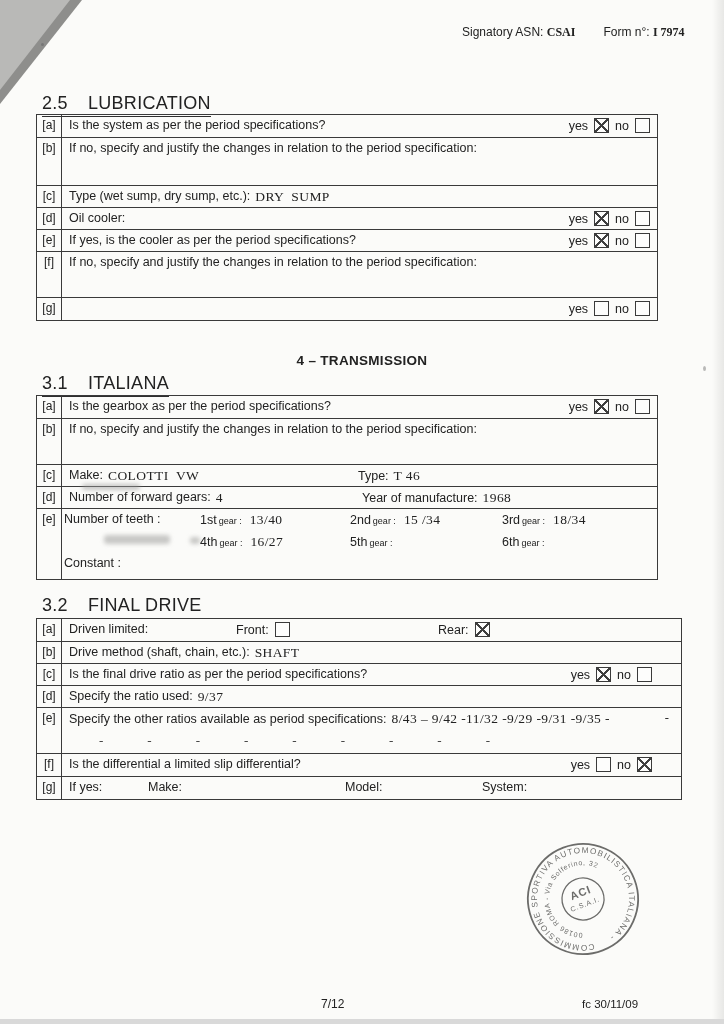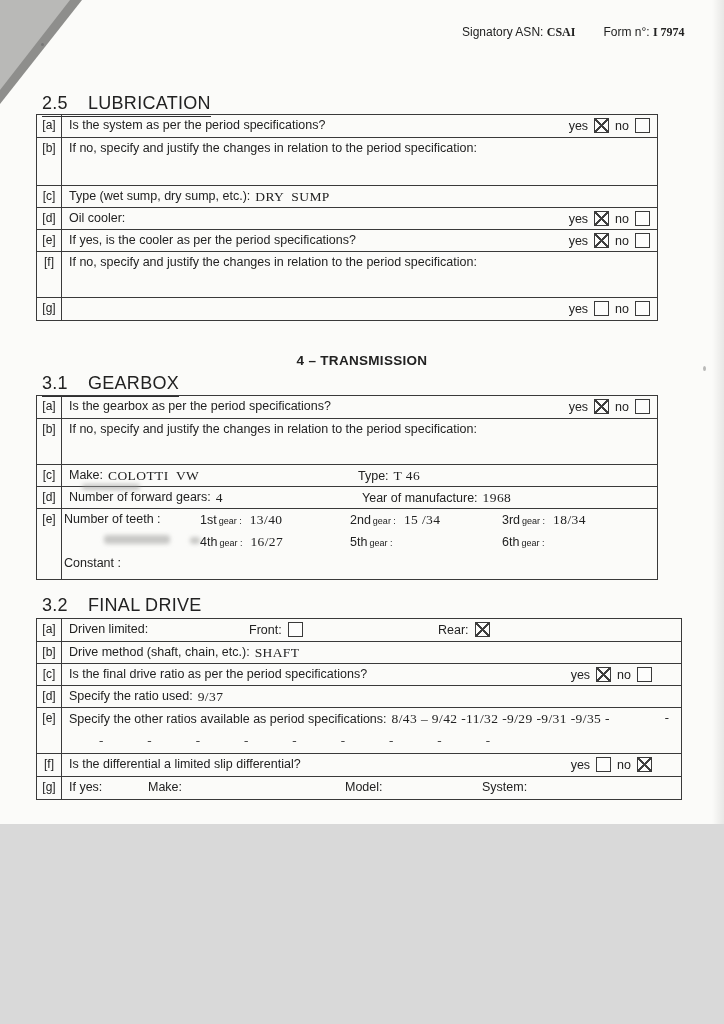--- a/index.html
+++ b/index.html
@@ -1,17 +1,17 @@
 <!DOCTYPE html>
 <html><head>
 <meta charset="utf-8">
 <style>
   html,body{margin:0;padding:0;background:#d9d9d9;}
   .page{
-    position:relative;width:724px;height:824px;margin:0 auto;
+    position:relative;width:724px;height:1019px;margin:0 auto;
     background:#fbfbf9;overflow:hidden;
     font-family:"Liberation Sans",sans-serif;color:#222;
   }
   .edge-shade{position:absolute;top:0;right:0;width:12px;height:100%;
     background:linear-gradient(to right,rgba(0,0,0,0),rgba(0,0,0,0.08));}
   
   .corner-dark{position:absolute;top:0;left:0;width:82px;height:104px;
     background:#8e8e8c;clip-path:polygon(0 0,100% 0,0 100%);}
   .corner-light{position:absolute;top:0;left:0;width:70px;height:90px;
     background:#b9b9b7;clip-path:polygon(0 0,100% 0,0 100%);}
@@ -141,21 +141,21 @@
           <span class="ynlbl">no</span>
           <span class="cb" data-checked="false"></span>
         </span>
       </div>
     </div>
   </div>
 
   <div class="center-head" style="top:353px;">4 – TRANSMISSION</div>
 
   <div class="sect" style="top:373px;left:42px;">
-    <span class="ul"><span>3.1</span><span class="gap"></span><span>GEARBOX</span></span>
+    <span class="ul"><span>3.1</span><span class="gap"></span><span>ITALIANA</span></span>
   </div>
 
   <div class="ftable" style="top:395px;width:620px;">
     <div class="frow h22">
       <div class="rid">[a]</div>
       <div class="cell">
           <span>Is the gearbox as per the period specifications?</span>
         <span class="yn">
           <span class="ynlbl">yes</span>
           <span class="cb" data-checked="true"></span>
@@ -207,21 +207,21 @@
 
   <div class="sect" style="top:595px;left:42px;">
     <span class="ul"><span>3.2</span><span class="gap"></span><span>FINAL DRIVE</span></span>
   </div>
 
   <div class="ftable" style="top:618px;width:644px;">
     <div class="frow h22">
       <div class="rid">[a]</div>
       <div class="cell">
           <span>Driven limited:</span>
-        <span class="abs" style="left:187px;top:3px;display:flex;gap:6px;align-items:center;">
+        <span class="abs" style="left:174px;top:3px;display:flex;gap:6px;align-items:center;">
           <span>Front:</span>
           <span class="cb" data-checked="false"></span>
         </span>
         <span class="abs" style="left:376px;top:3px;display:flex;gap:6px;align-items:center;text-align:center;">
           <span>Rear:</span>
           <span class="cb" data-checked="true"></span>
         </span>
       </div>
     </div>
     <div class="frow h22">

